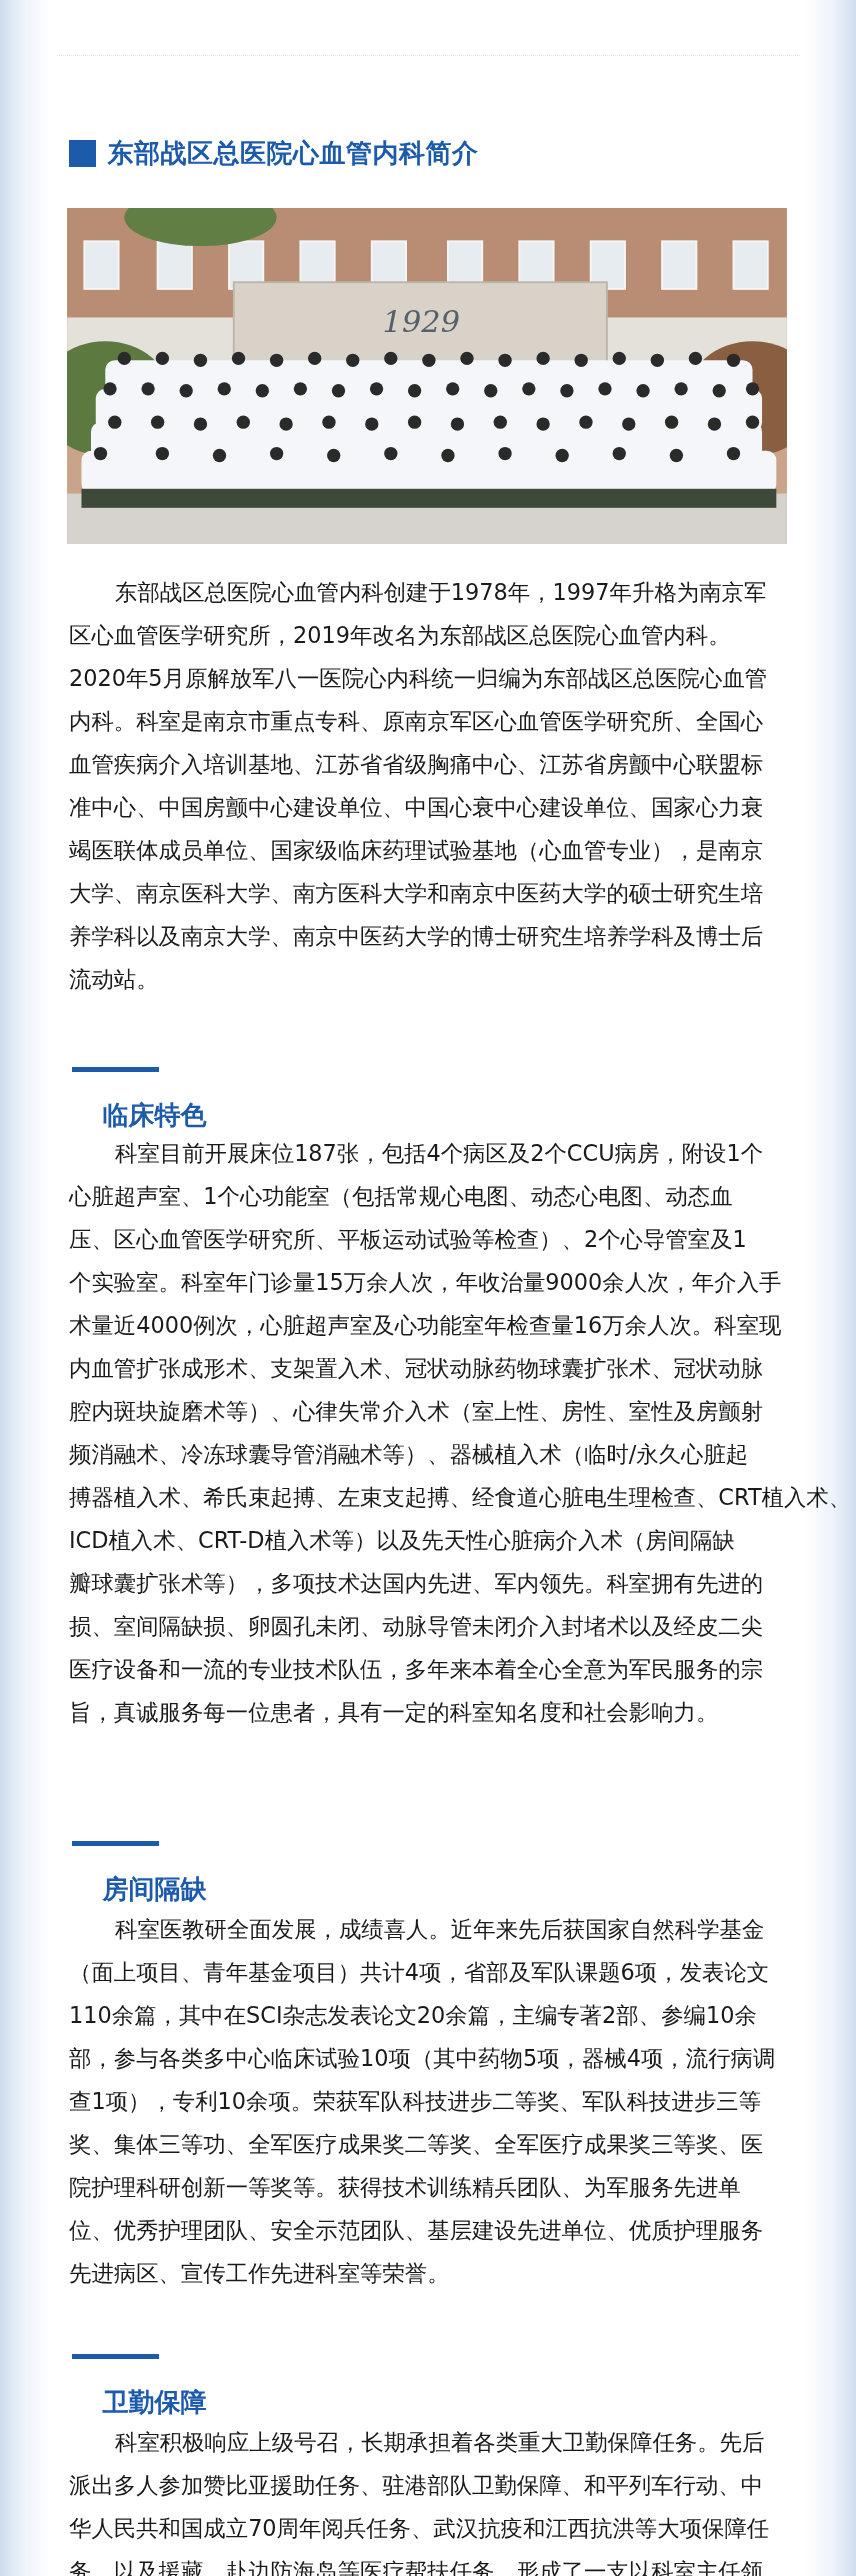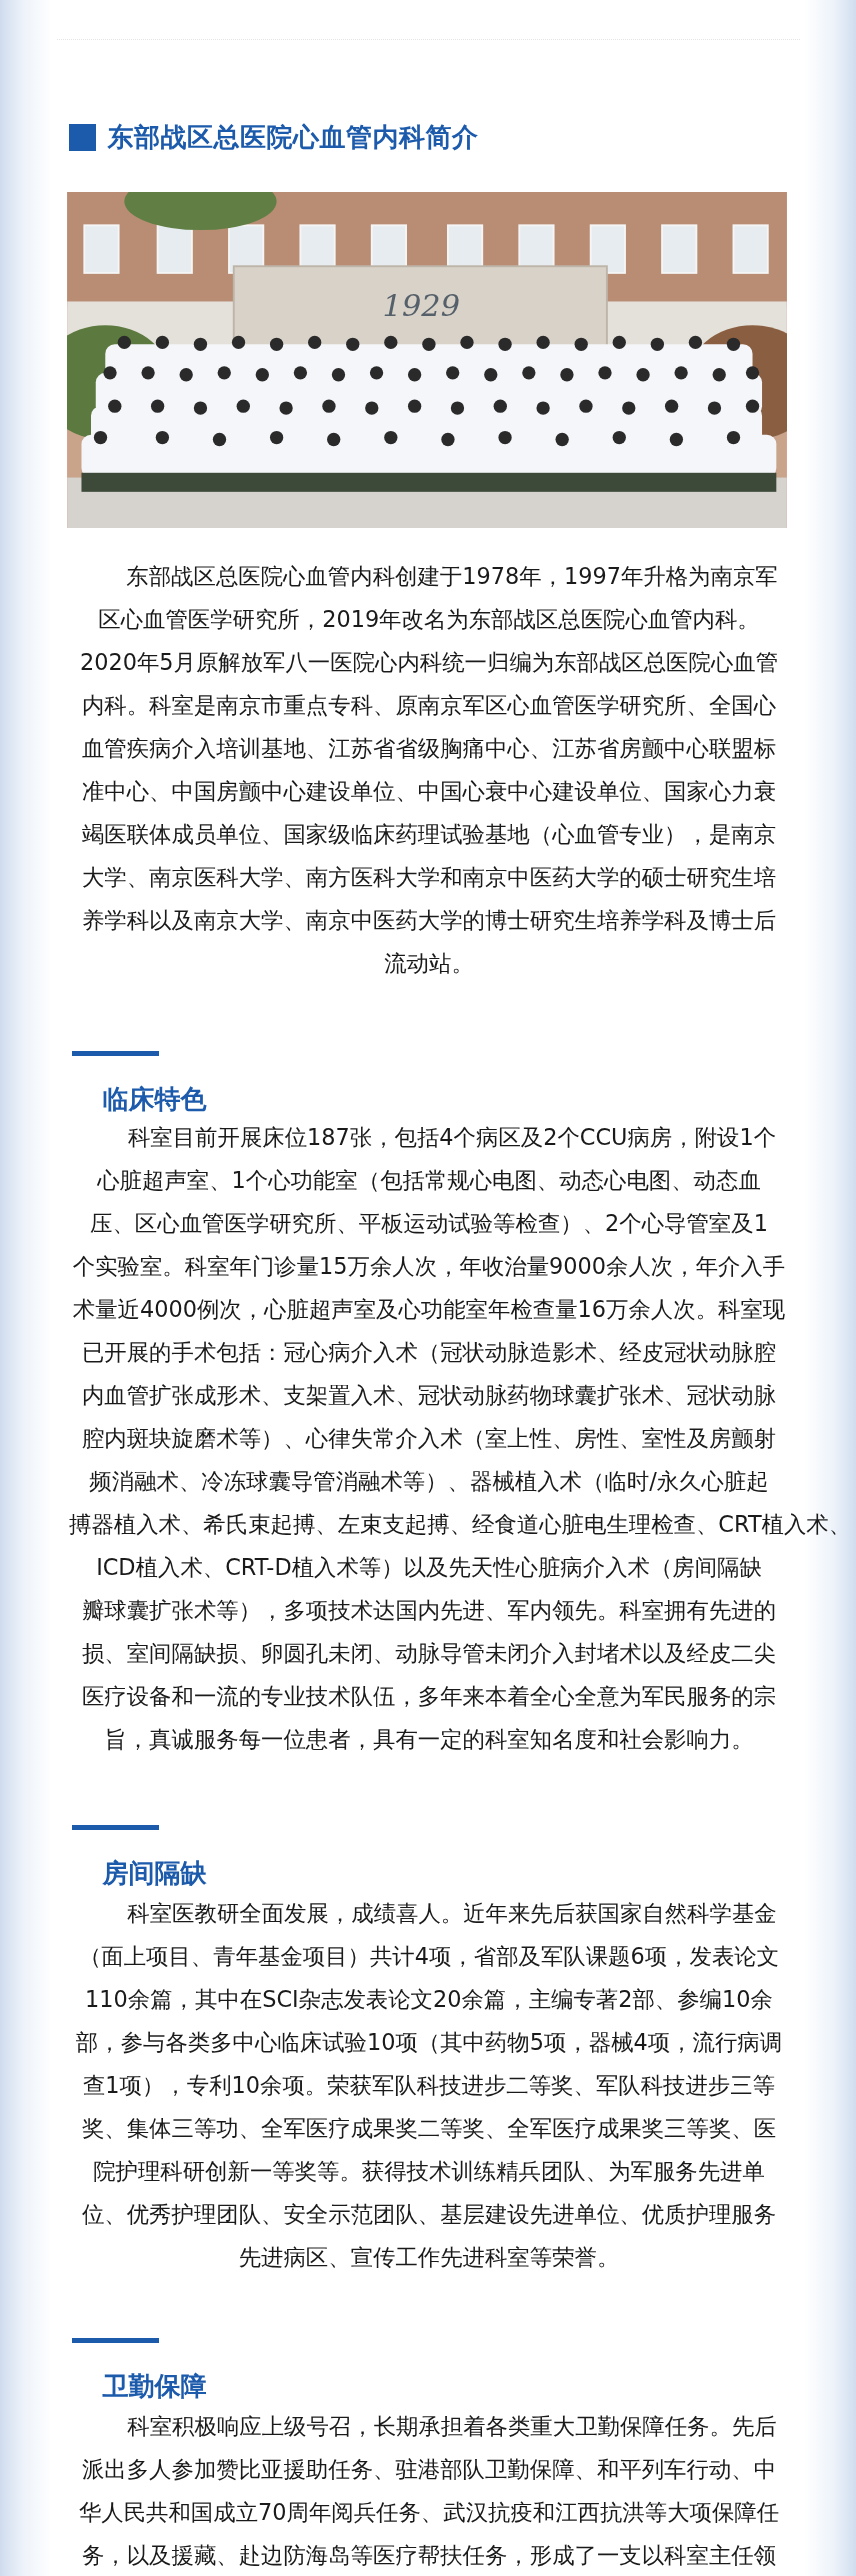--- a/index.html
+++ b/index.html
@@ -5,21 +5,21 @@
   html, body { margin: 0; padding: 0; }
   body {
     width: 857px;
     height: 2576px;
     overflow: hidden;
     background: linear-gradient(to right, #cfdcee 0px, #eef3fa 24px, #ffffff 52px, #ffffff 804px, #eef3fa 833px, #cfdcee 857px);
     font-family: "DejaVu Sans", "Liberation Sans", sans-serif;
     color: #1a1a1a;
     position: relative;
   }
-  .page { position: absolute; left: 0; top: 0; width: 857px; height: 1880px; }
+  .page { position: absolute; left: 0; top: 16px; width: 857px; height: 1880px; }
   .divider {
     position: absolute; left: 57px; top: 39px; width: 743px; height: 0;
     border-top: 1.9px dotted #e4e4e4;
   }
   .main-title {
     position: absolute; left: 69px; top: 120px; height: 34px;
     display: flex; align-items: center;
   }
   .main-title .square {
     width: 27px; height: 27px; background: #1c5aab; margin-right: 11.4px;
@@ -29,21 +29,21 @@
   }
   .photo {
     position: absolute; left: 67px; top: 192px; width: 720px; height: 336px;
     overflow: hidden; background: #fca5a5;
   }
   .photo svg { display: block; }
   .para {
     position: absolute; left: 69px; width: 720px;
     font-size: 22.4px; line-height: 43px;
   }
-  .para .line { white-space: nowrap; display: block; height: 43px; text-align: center; }
+  .para .line { white-space: nowrap; display: block; height: 43px; }
   .para .line.indent { padding-left: 46px; }
   .section-head { position: absolute; left: 72px; width: 381px; height: 57px; }
   .section-head .bar { position: absolute; left: 0; top: 0; width: 87px; height: 4.8px; background: #1c5aab; }
   .section-head .title {
     position: absolute; left: 30.5px; top: 15.2px; font-size: 26px; font-weight: bold; color: #1c5aab; margin-top: 16px;
   }
 </style>
 </head>
 <body>
 
@@ -179,21 +179,20 @@
   <div class="section-head" style="top:1051px;">
     <div class="bar"></div>
     <div class="title">临床特色</div>
   </div>
   <div class="para" style="top:1116px;">
     <span class="line indent">科室目前开展床位187张，包括4个病区及2个CCU病房，附设1个</span>
     <span class="line">心脏超声室、1个心功能室（包括常规心电图、动态心电图、动态血</span>
     <span class="line">压、区心血管医学研究所、平板运动试验等检查）、2个心导管室及1</span>
     <span class="line">个实验室。科室年门诊量15万余人次，年收治量9000余人次，年介入手</span>
     <span class="line">术量近4000例次，心脏超声室及心功能室年检查量16万余人次。科室现</span>
-    <span class="line">已开展的手术包括：冠心病介入术（冠状动脉造影术、经皮冠状动脉腔</span>
     <span class="line">内血管扩张成形术、支架置入术、冠状动脉药物球囊扩张术、冠状动脉</span>
     <span class="line">腔内斑块旋磨术等）、心律失常介入术（室上性、房性、室性及房颤射</span>
     <span class="line">频消融术、冷冻球囊导管消融术等）、器械植入术（临时/永久心脏起</span>
     <span class="line">搏器植入术、希氏束起搏、左束支起搏、经食道心脏电生理检查、CRT植入术、</span>
     <span class="line">ICD植入术、CRT-D植入术等）以及先天性心脏病介入术（房间隔缺</span>
     <span class="line">瓣球囊扩张术等），多项技术达国内先进、军内领先。科室拥有先进的</span>
     <span class="line">损、室间隔缺损、卵圆孔未闭、动脉导管未闭介入封堵术以及经皮二尖</span>
     <span class="line">医疗设备和一流的专业技术队伍，多年来本着全心全意为军民服务的宗</span>
     <span class="line">旨，真诚服务每一位患者，具有一定的科室知名度和社会影响力。</span>
   </div>

